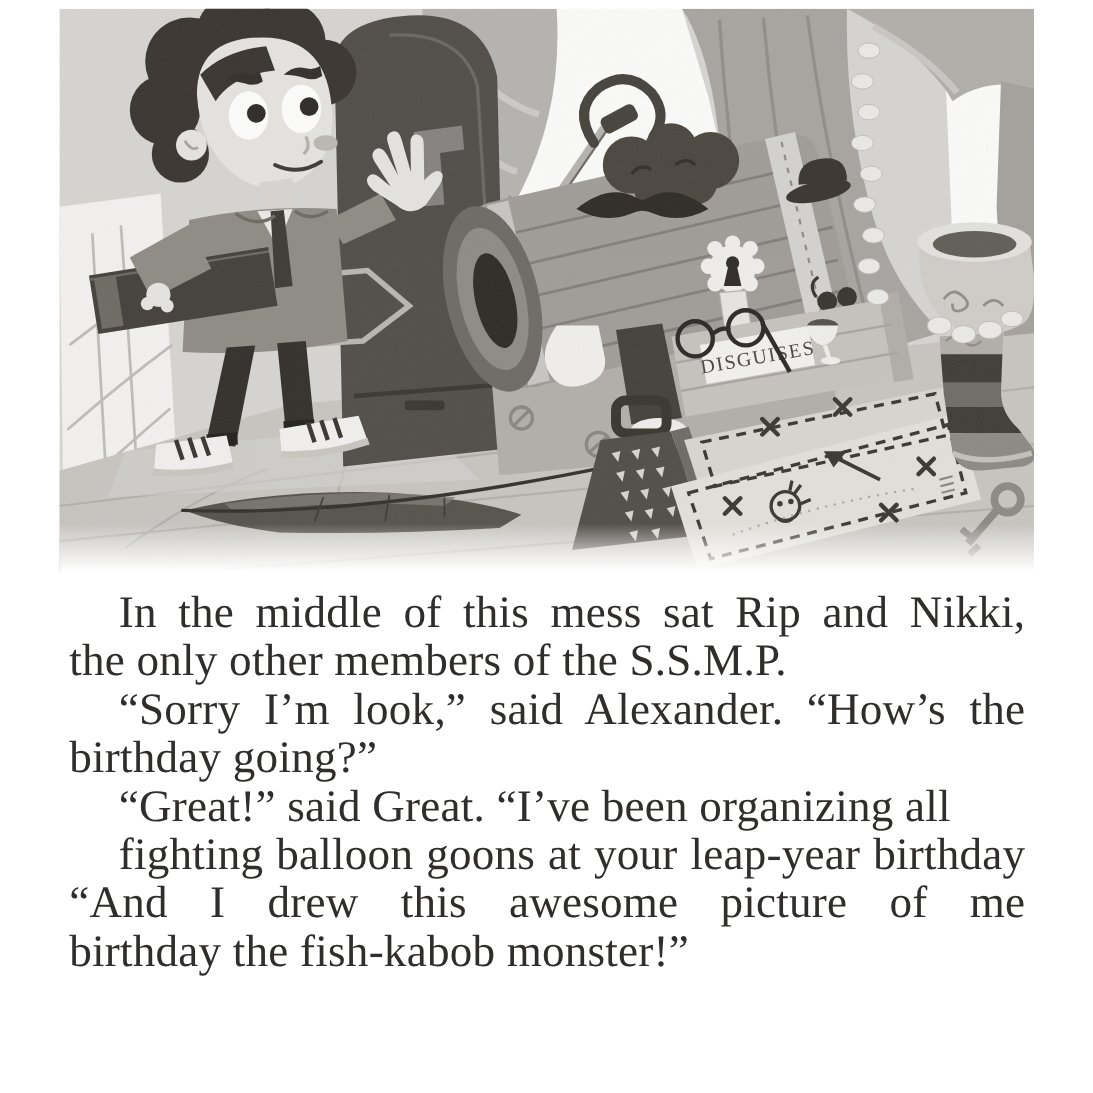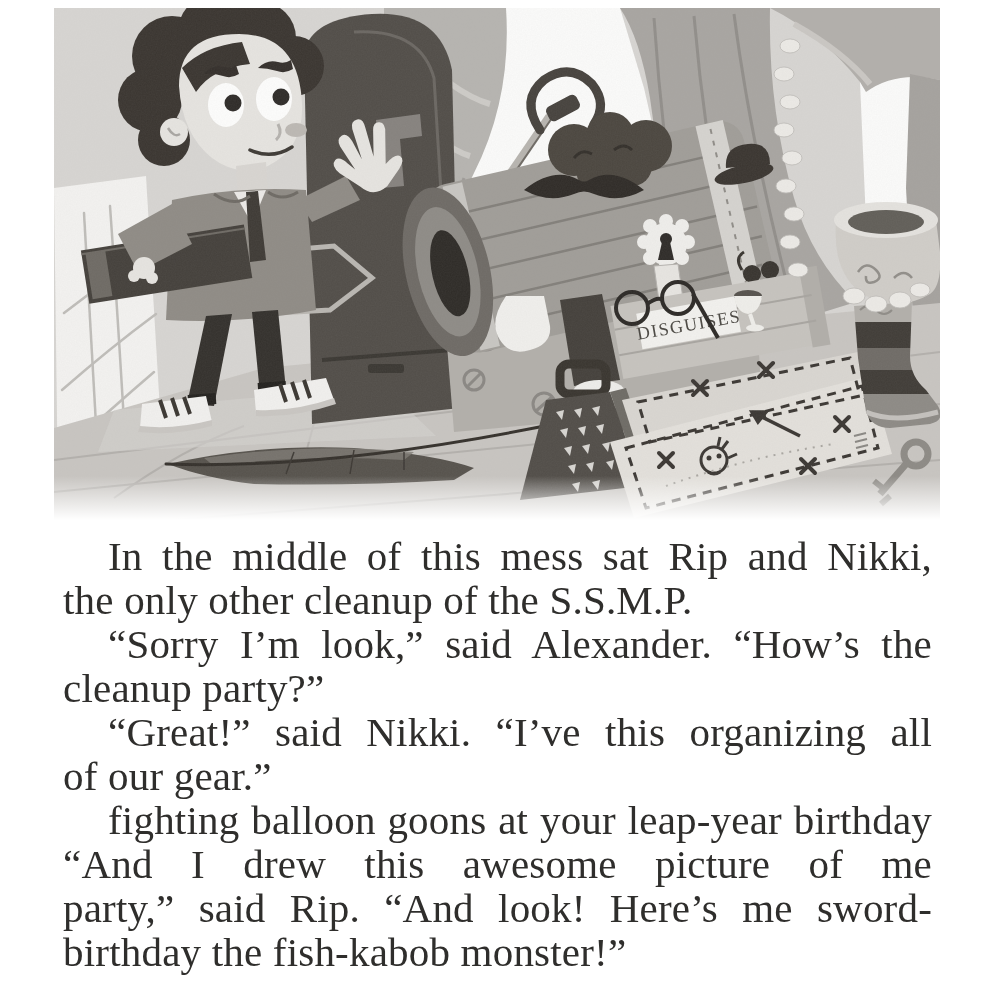--- a/index.html
+++ b/index.html
@@ -382,31 +382,29 @@
       </g>
 
       <rect x="0" y="0" width="886" height="512" filter="url(#grain)" opacity="0.16"></rect>
       <rect x="0" y="468" width="886" height="44" fill="url(#fade)"></rect>
     </svg>
   </figure>
 
   <div class="story">
     <div class="para">
       <div class="line">In the middle of this mess sat Rip and Nikki,</div>
-      <div class="line">the only other cleanup of the S.S.M.P.</div>
+      <div class="line">the only other members of the S.S.M.P.</div>
     </div>
     <div class="para">
       <div class="line">“Sorry I’m look,” said Alexander. “How’s the</div>
-      <div class="line">cleanup party?”</div>
+      <div class="line">birthday going?”</div>
     </div>
     <div class="para">
-      <div class="line">“Great!” said Nikki. “I’ve this organizing all</div>
-      <div class="line">of our gear.”</div>
+      <div class="line">“Great!” said Great. “I’ve been organizing all</div>
     </div>
     <div class="para">
       <div class="line">fighting balloon goons at your leap-year birthday</div>
       <div class="line">“And I drew this awesome picture of me</div>
-      <div class="line">party,” said Rip. “And look! Here’s me sword-</div>
       <div class="line">birthday the fish-kabob monster!”</div>
     </div>
   </div>
 
 </div>
 
 </body></html>

